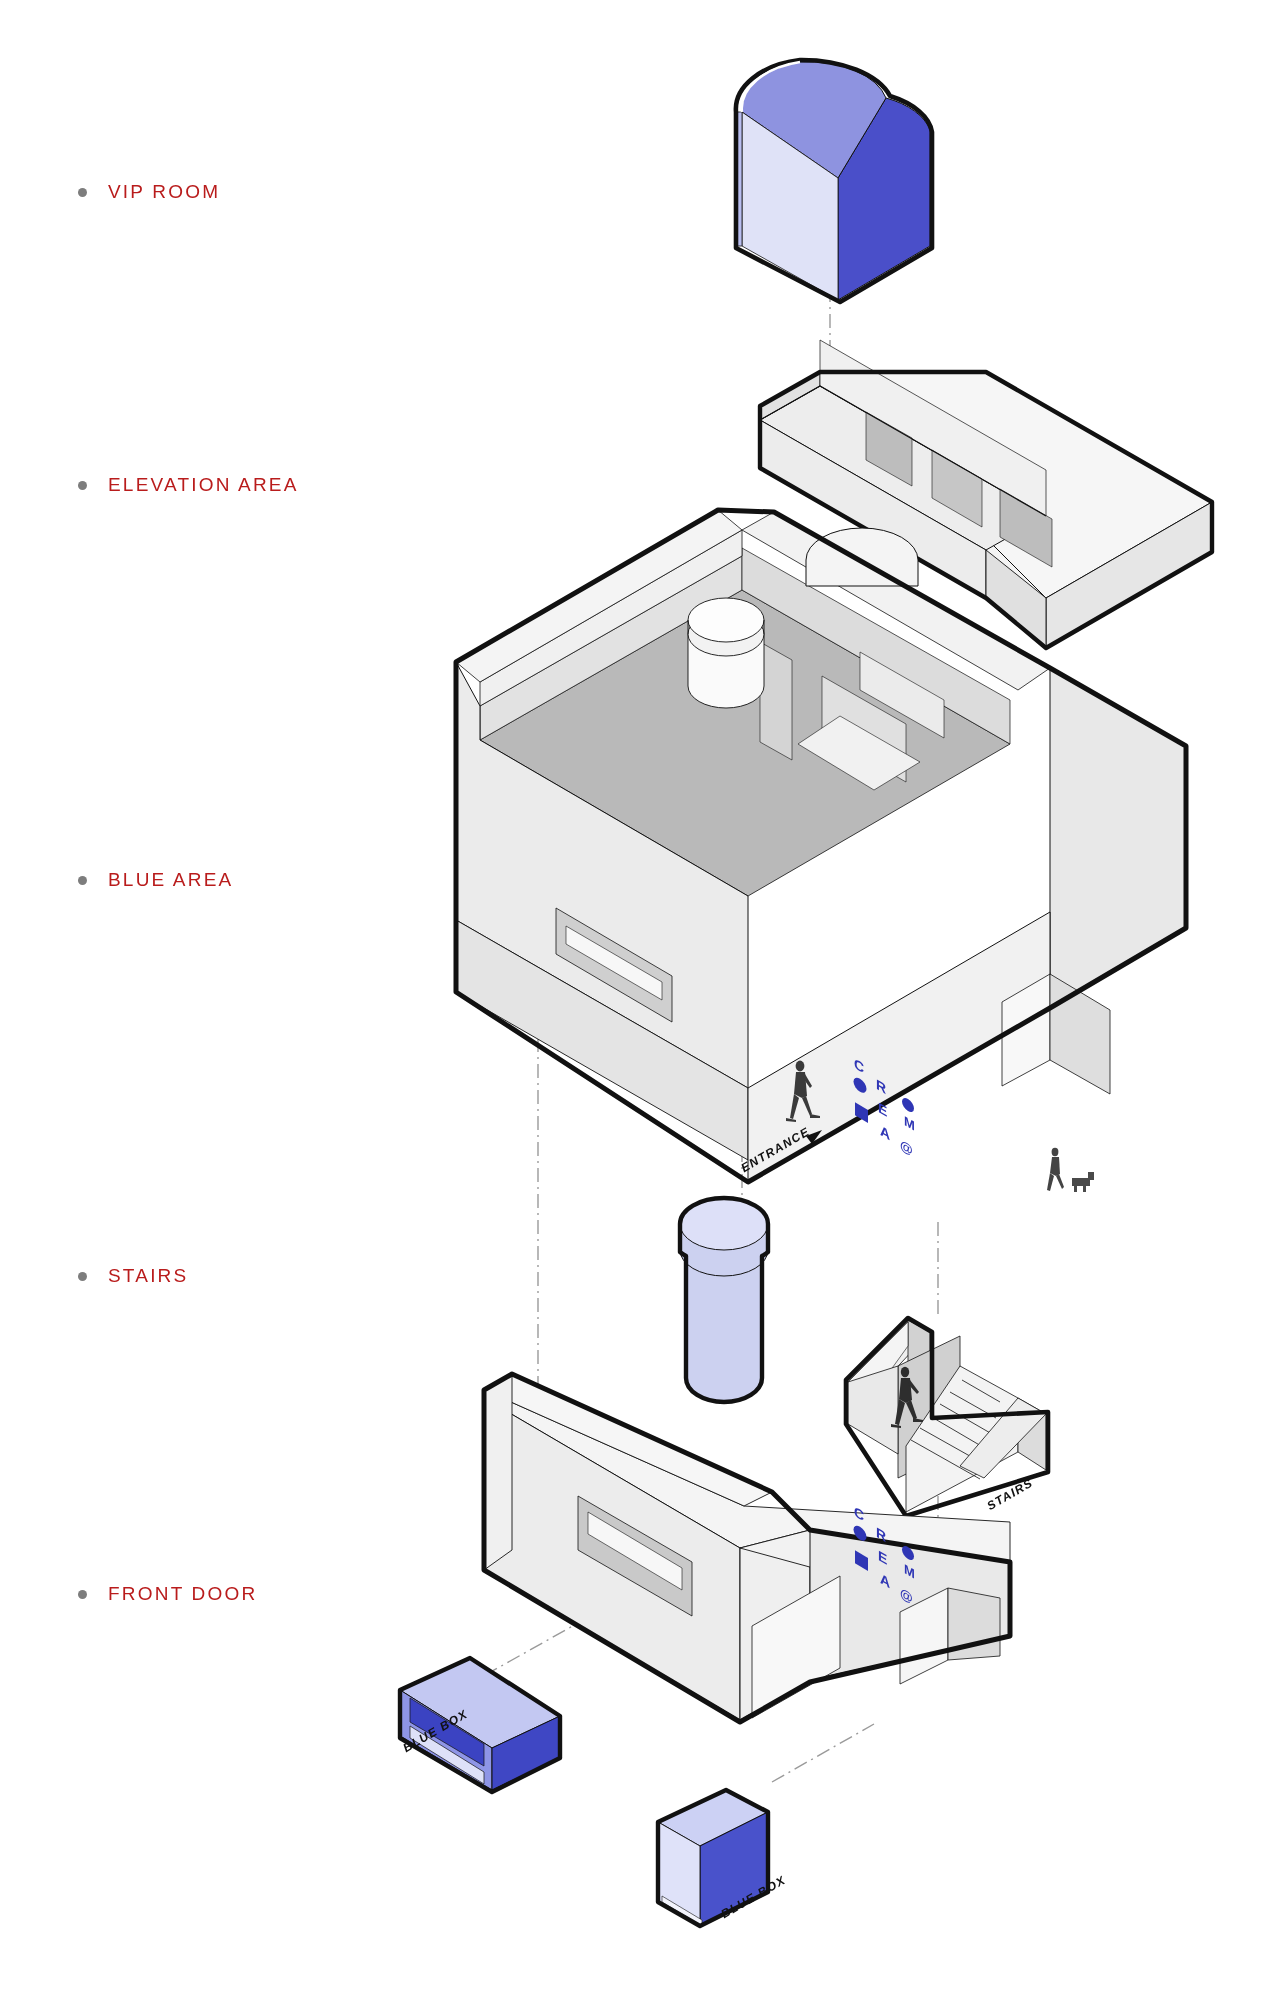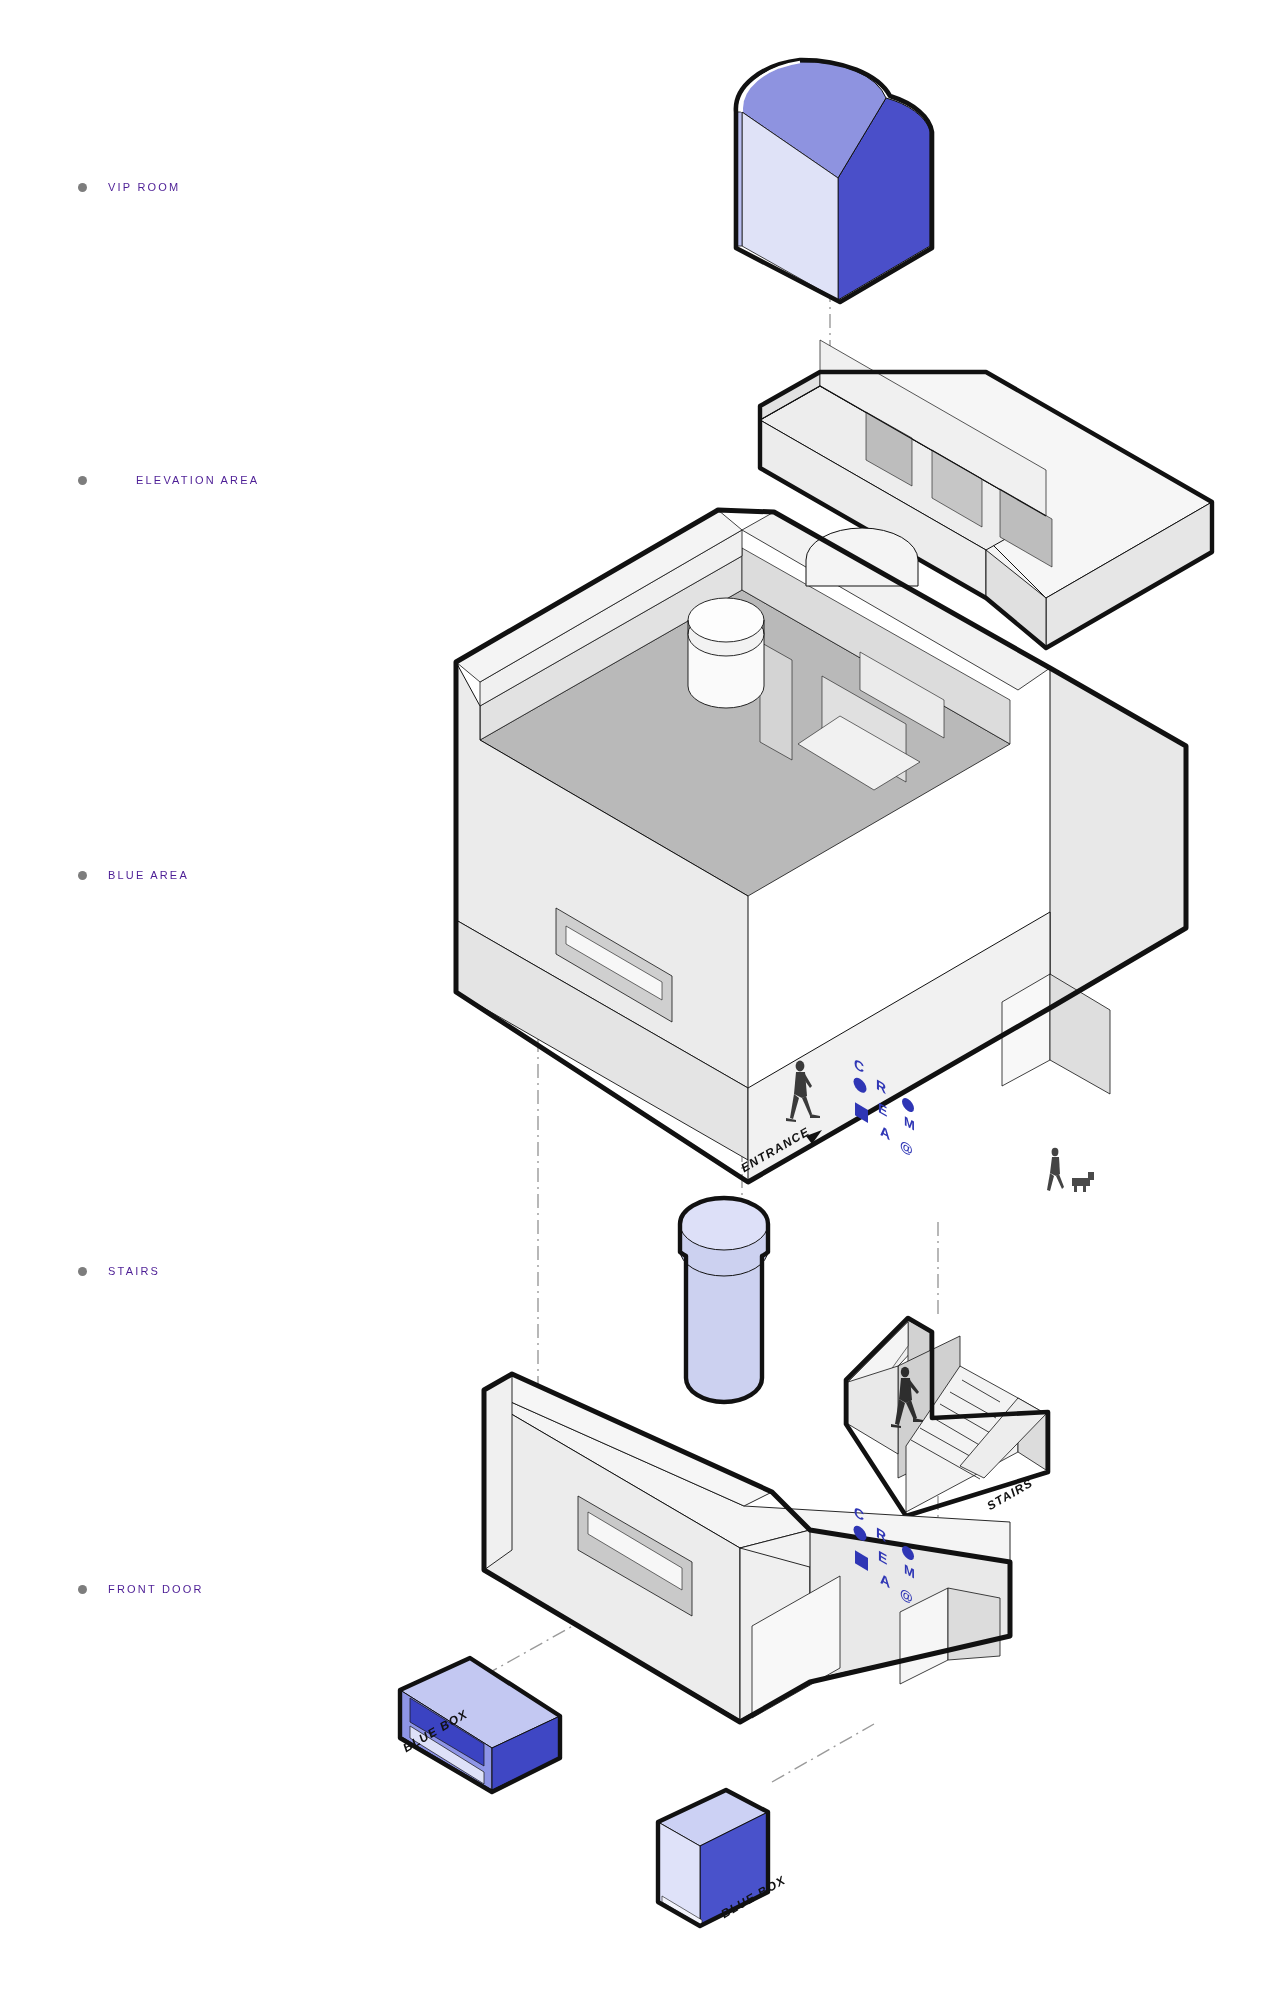--- a/index.html
+++ b/index.html
@@ -10,21 +10,21 @@
   }
   #stage{position:absolute;inset:0;width:1280px;height:2011px;}
 
   
   .legend-item{position:absolute;display:flex;align-items:center;white-space:nowrap;}
   .legend-bullet{
     width:9px;height:9px;border-radius:50%;background:#7d7d7d;
     margin-right:21px;flex:0 0 auto;
   }
   .legend-label{
-    font-size:11px;letter-spacing:2.2px;color:#4c1d95;font-weight:400;
+    font-size:19px;letter-spacing:2.2px;color:#b91c1c;font-weight:400;
   }
 
   
   svg.draw{position:absolute;left:0;top:0;width:1280px;height:2011px;overflow:visible;}
 
   
   .caption{
     position:absolute;font-size:12px;font-weight:700;font-style:italic;
     letter-spacing:1.3px;color:#111;white-space:nowrap;
     transform-origin:left center;
@@ -284,21 +284,21 @@
       <rect x="3" y="50" width="13" height="13" fill="#2f36b5"></rect>
       <text x="48" y="70" font-family="Liberation Sans, sans-serif" font-size="13" font-weight="600" fill="#2f36b5">@</text>
     </svg>
   </div>
 
   <div class="legend-item" style="left:78px;top:181px;">
     <span class="legend-bullet"></span>
     <span class="legend-label">VIP  ROOM</span>
   </div>
 
-  <div class="legend-item" style="left:78px;top:474px;gap:28px;">
+  <div class="legend-item" style="left:78px;top:474px;">
     <span class="legend-bullet"></span>
     <span class="legend-label">ELEVATION  AREA</span>
   </div>
 
   <div class="legend-item" style="left:78px;top:869px;">
     <span class="legend-bullet"></span>
     <span class="legend-label">BLUE  AREA</span>
   </div>
 
   <div class="legend-item" style="left:78px;top:1265px;">

